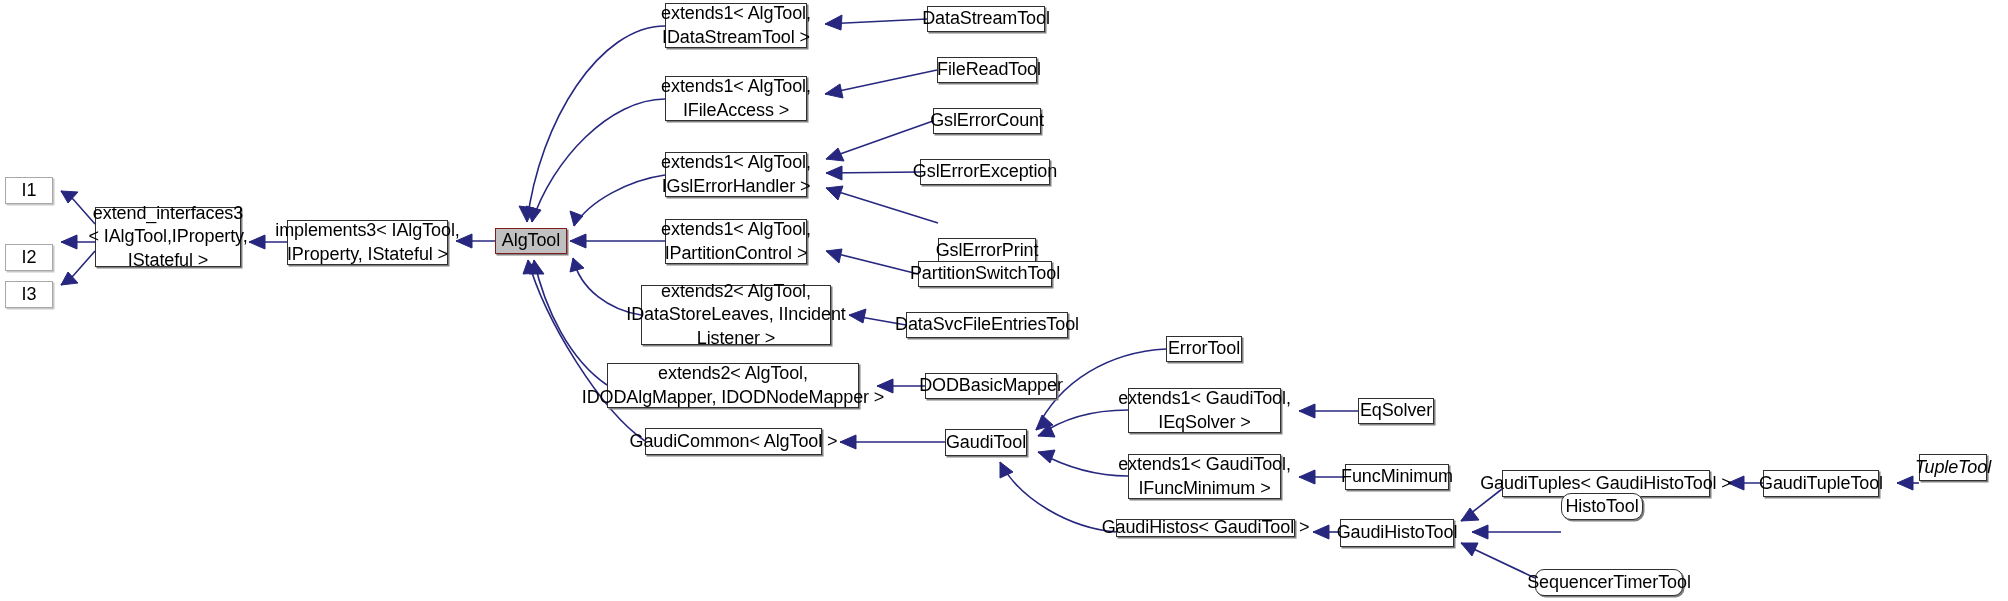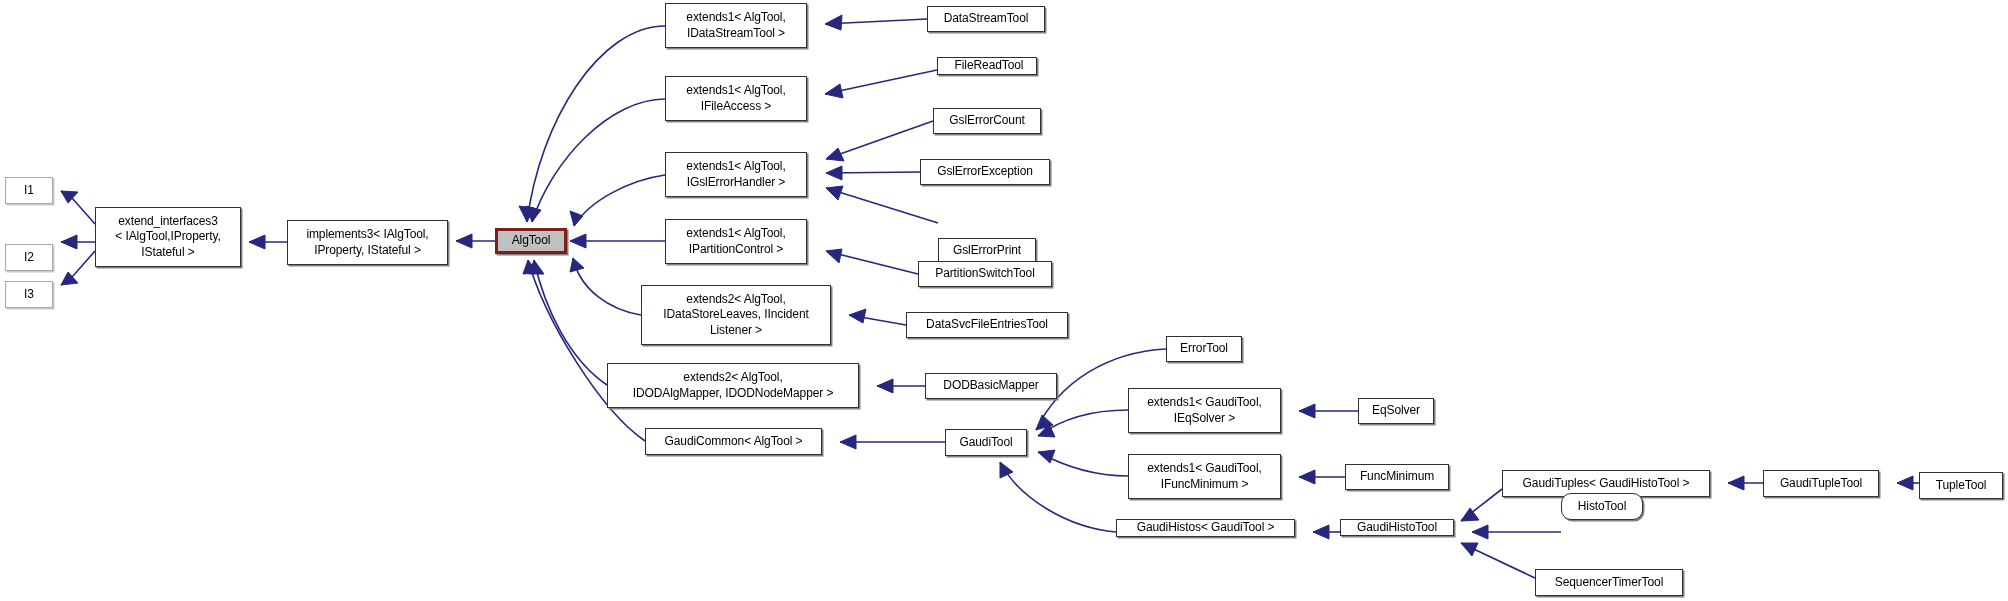--- a/index.html
+++ b/index.html
@@ -24,29 +24,29 @@
     position:absolute;
     box-sizing:border-box;
     display:flex;
     align-items:center;
     justify-content:center;
     text-align:center;
     background:#ffffff;
     border:1px solid #303030;
     box-shadow:1.5px 1.5px 0 0 #808080;
     color:#000000;
-    font-size:12px;
+    font-size:18px;
     line-height:1.28;
     letter-spacing:-0.1px;
     white-space:pre;
     padding:0 4px;
   }
   .node.root{
     background:#c0c0c0;
-    border:3px solid #7f1d1d;
+    border:1px solid #7f1d1d;
   }
   .node.faint{
     border:1px solid #a8a8a8;
     box-shadow:1.5px 1.5px 0 0 #c8c8c8;
   }
   .node .lbl{ display:block; }
 </style>
 </head>
 <body>
 
@@ -127,21 +127,21 @@
 &lt; IAlgTool,IProperty,
 IStateful &gt;</span></div>
       <div class="node" style="left: 287px; top: 220px; width: 161px; height: 45px;"><span class="lbl">implements3&lt; IAlgTool,
 IProperty, IStateful &gt;</span></div>
       <div class="node root" style="left: 495px; top: 228px; width: 72px; height: 26px;"><span class="lbl">AlgTool</span></div>
       <div class="node" style="left: 665px; top: 3px; width: 142px; height: 45px;"><span class="lbl">extends1&lt; AlgTool,
 IDataStreamTool &gt;</span></div>
       <div class="node" style="left: 927px; top: 6px; width: 118px; height: 26px;"><span class="lbl">DataStreamTool</span></div>
       <div class="node" style="left: 665px; top: 76px; width: 142px; height: 45px;"><span class="lbl">extends1&lt; AlgTool,
 IFileAccess &gt;</span></div>
-      <div class="node" style="left: 937px; top: 57px; width: 100px; height: 18px; padding-left: 8px;"><span class="lbl">FileReadTool</span></div>
+      <div class="node" style="left: 937px; top: 57px; width: 100px; height: 26px; padding-left: 8px;"><span class="lbl">FileReadTool</span></div>
       <div class="node" style="left: 665px; top: 152px; width: 142px; height: 45px;"><span class="lbl">extends1&lt; AlgTool,
 IGslErrorHandler &gt;</span></div>
       <div class="node" style="left: 933px; top: 108px; width: 108px; height: 26px;"><span class="lbl">GslErrorCount</span></div>
       <div class="node" style="left: 920px; top: 159px; width: 130px; height: 26px;"><span class="lbl">GslErrorException</span></div>
       <div class="node" style="left: 938px; top: 210px; width: 98px; height: 26px; margin-top: 28px;"><span class="lbl">GslErrorPrint</span></div>
       <div class="node" style="left: 665px; top: 219px; width: 142px; height: 45px;"><span class="lbl">extends1&lt; AlgTool,
 IPartitionControl &gt;</span></div>
       <div class="node" style="left: 918px; top: 261px; width: 134px; height: 26px;"><span class="lbl">PartitionSwitchTool</span></div>
       <div class="node" style="left: 641px; top: 285px; width: 190px; height: 60px;"><span class="lbl">extends2&lt; AlgTool,
 IDataStoreLeaves, IIncident
@@ -153,20 +153,20 @@
       <div class="node" style="left: 645px; top: 428px; width: 177px; height: 27px;"><span class="lbl">GaudiCommon&lt; AlgTool &gt;</span></div>
       <div class="node" style="left: 945px; top: 429px; width: 82px; height: 27px;"><span class="lbl">GaudiTool</span></div>
       <div class="node" style="left: 1166px; top: 336px; width: 76px; height: 26px;"><span class="lbl">ErrorTool</span></div>
       <div class="node" style="left: 1128px; top: 388px; width: 153px; height: 45px;"><span class="lbl">extends1&lt; GaudiTool,
 IEqSolver &gt;</span></div>
       <div class="node" style="left: 1358px; top: 398px; width: 76px; height: 26px;"><span class="lbl">EqSolver</span></div>
       <div class="node" style="left: 1128px; top: 454px; width: 153px; height: 45px;"><span class="lbl">extends1&lt; GaudiTool,
 IFuncMinimum &gt;</span></div>
       <div class="node" style="left: 1345px; top: 464px; width: 104px; height: 26px;"><span class="lbl">FuncMinimum</span></div>
       <div class="node" style="left: 1116px; top: 519px; width: 179px; height: 18px;"><span class="lbl">GaudiHistos&lt; GaudiTool &gt;</span></div>
-      <div class="node" style="left: 1340px; top: 519px; width: 114px; height: 17px; text-align: center;"><span class="lbl">GaudiHistoTool</span></div>
+      <div class="node" style="left: 1340px; top: 519px; width: 114px; height: 28px; text-align: center;"><span class="lbl">GaudiHistoTool</span></div>
       <div class="node" style="left: 1502px; top: 470px; width: 208px; height: 27px;"><span class="lbl">GaudiTuples&lt; GaudiHistoTool &gt;</span></div>
       <div class="node" style="left: 1763px; top: 470px; width: 116px; height: 27px;"><span class="lbl">GaudiTupleTool</span></div>
-      <div class="node" style="left: 1919px; top: 472px; width: 84px; height: 27px;"><span class="lbl">TupleTool</span></div>
+      <div class="node" style="left: 1919px; top: 454px; width: 68px; height: 27px; font-style: italic;"><span class="lbl">TupleTool</span></div>
       <div class="node" style="left: 1561px; top: 493px; width: 82px; height: 27px; border-radius: 10px;"><span class="lbl">HistoTool</span></div>
-      <div class="node" style="left: 1535px; top: 569px; width: 148px; height: 27px;"><span class="lbl">SequencerTimerTool</span></div>
+      <div class="node" style="left: 1535px; top: 569px; width: 148px; height: 27px; border-radius: 9px;"><span class="lbl">SequencerTimerTool</span></div>
     </div>
 </div>
 
 </body></html>

